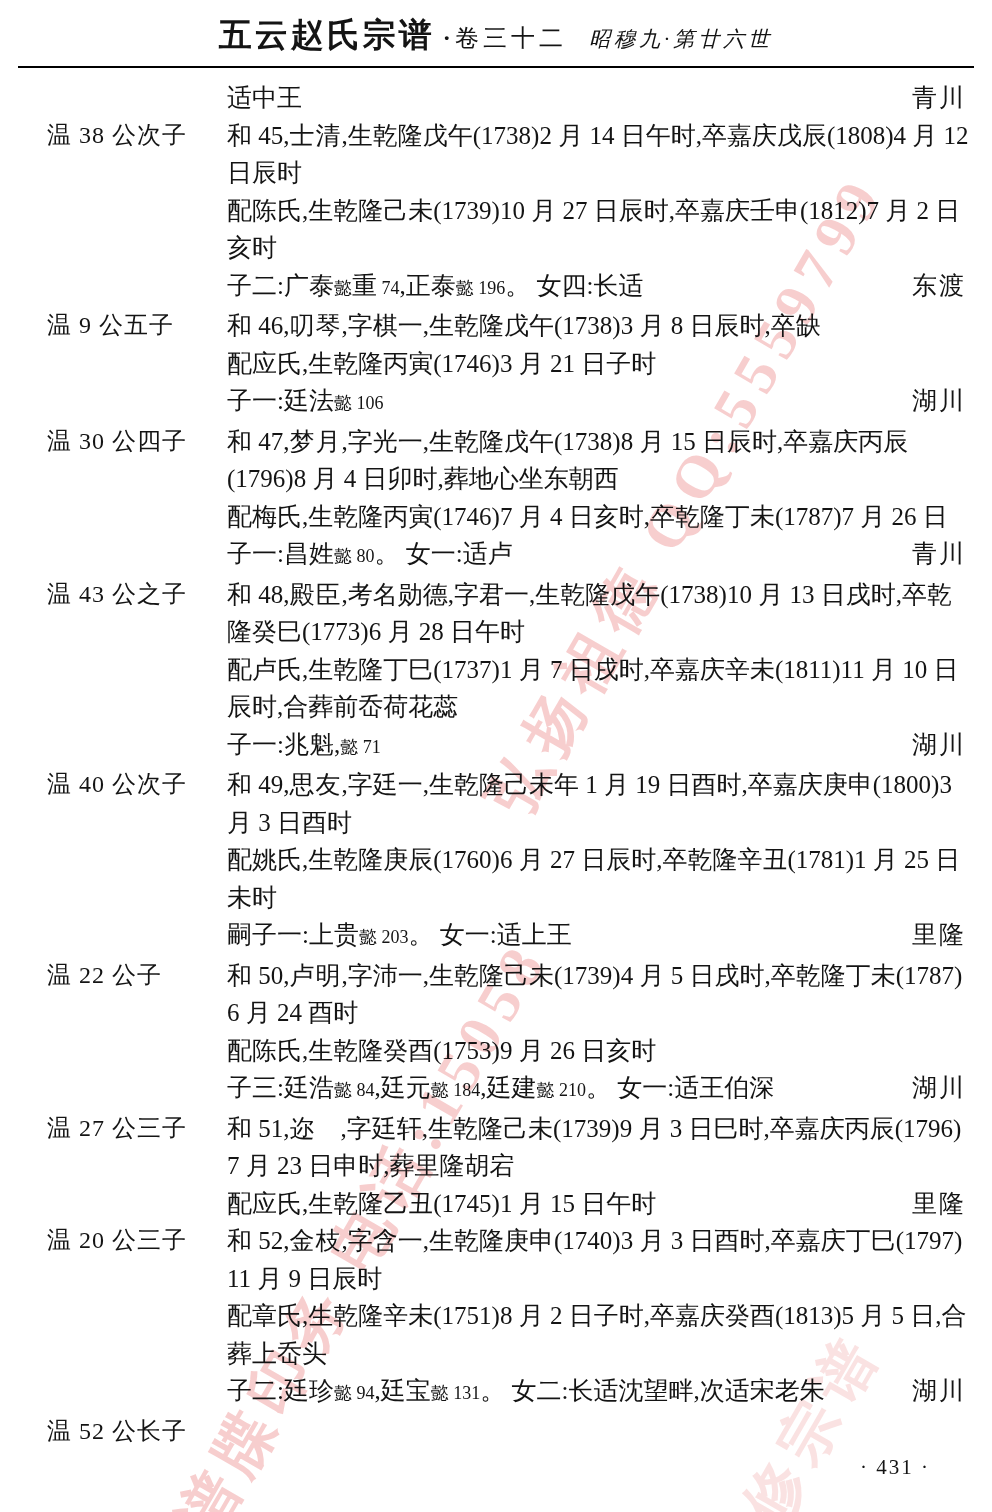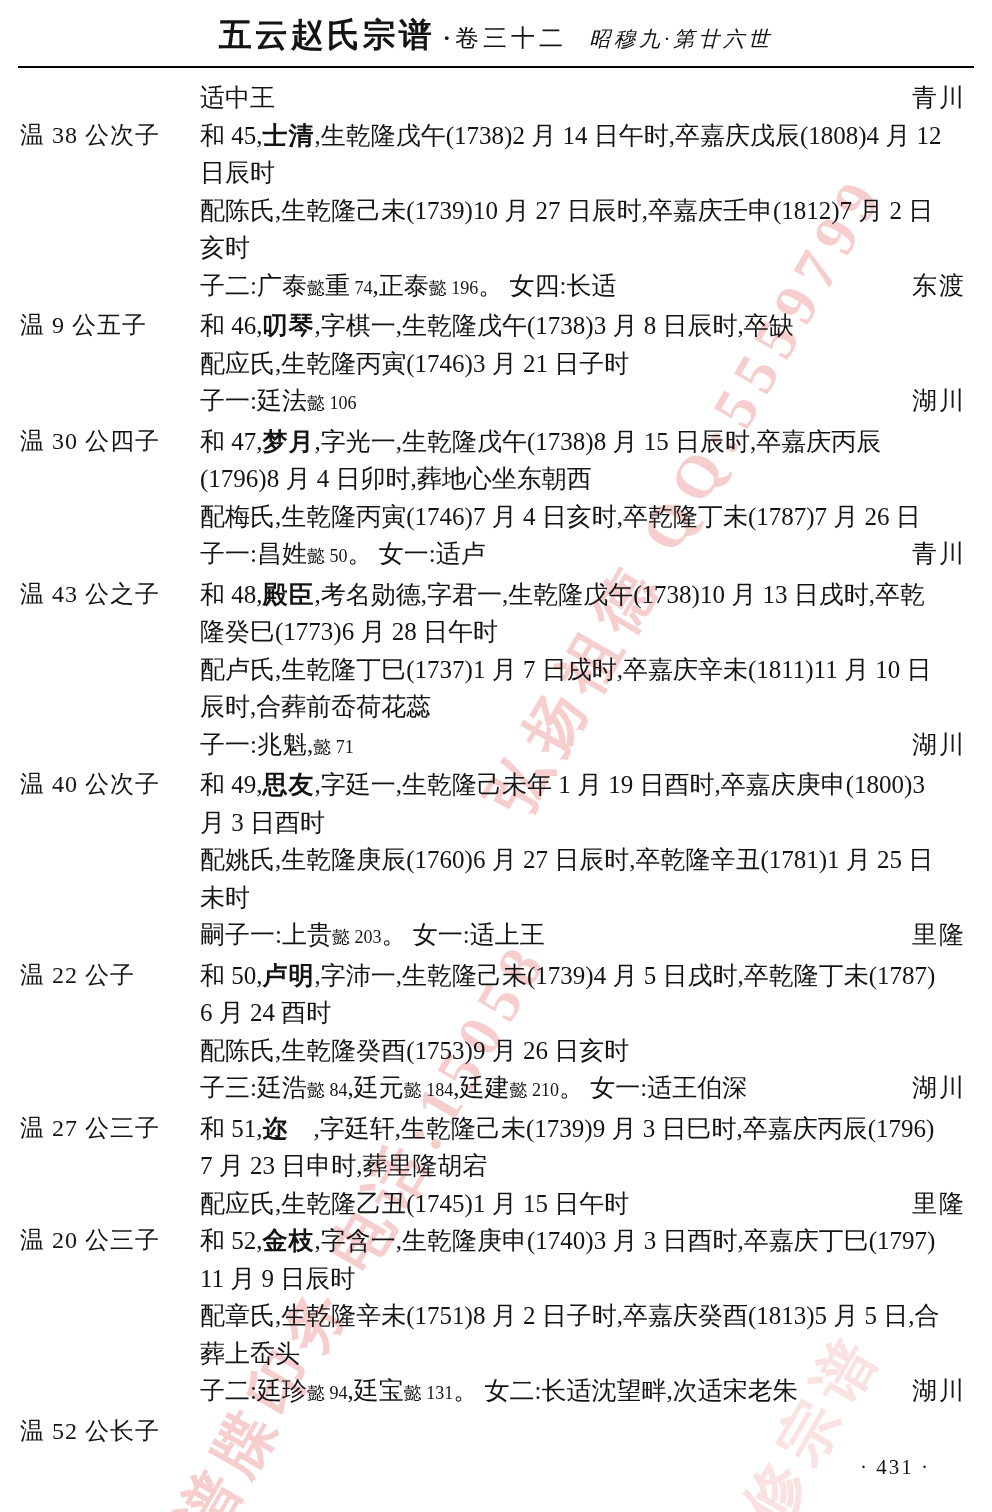--- a/index.html
+++ b/index.html
@@ -11,28 +11,28 @@
   }
   
   header{ text-align:center; padding-top:13px; white-space:nowrap; }
   .t-main{ font-size:33px; font-weight:bold; letter-spacing:3px; }
   .t-dot{ font-size:24px; font-weight:bold; margin:0 4px 0 8px; }
   .t-vol{ font-size:24px; letter-spacing:4px; }
   .t-sub{ font-size:21px; font-style:italic; margin-left:22px; letter-spacing:4px; }
   .rule{ border-top:2px solid #000; margin:8px 18px 0 18px; }
 
   
-  main{ padding:11px 26px 0 20px; position:relative; z-index:2; }
+  main{ padding:11px 26px 0 20px; position:relative; z-index:2;margin-left:27px; }
   .entry{ display:flex; align-items:flex-start; }
   .label{ flex:0 0 180px; width:180px; font-size:24px; line-height:37.5px; letter-spacing:1px; }
   .lines{ flex:1 1 auto; min-width:0; }
   .line{ display:flex; justify-content:space-between; align-items:baseline;
          font-size:25px; line-height:37.5px; white-space:nowrap; }
   .txt{ white-space:pre; }
-  .txt .b{ font-weight:bold; letter-spacing:1px; }
+  .txt .b{ font-weight:normal; letter-spacing:1px; }
   .txt .sm{ font-size:18px; }
   .place{ font-weight:normal; margin-left:14px; letter-spacing:2px; flex:0 0 auto; }
 
   
   footer{ position:absolute; right:62px; bottom:32px; font-size:21px; letter-spacing:2px; z-index:2; }
 
   
   .wm{
     position:absolute; z-index:1; pointer-events:none;
     font-size:60px; font-weight:bold; white-space:nowrap;
@@ -103,21 +103,21 @@
         <div class="line">
           <span class="txt"><span>和 47,</span><span class="b">梦月</span><span>,字光一,生乾隆戊午(1738)8 月 15 日辰时,卒嘉庆丙辰</span></span>
         </div>
         <div class="line">
           <span class="txt"><span>(1796)8 月 4 日卯时,葬地心坐东朝西</span></span>
         </div>
         <div class="line">
           <span class="txt"><span>配梅氏,生乾隆丙寅(1746)7 月 4 日亥时,卒乾隆丁未(1787)7 月 26 日</span></span>
         </div>
         <div class="line">
-          <span class="txt"><span>子一:昌姓</span><span class="sm">懿 50</span><span>。 女一:适卢</span></span>
+          <span class="txt"><span>子一:昌姓</span><span class="sm">懿 80</span><span>。 女一:适卢</span></span>
           <span class="place">青川</span>
         </div>
       </div>
     </section>
     <section class="entry">
       <div class="label">温 43 公之子</div>
       <div class="lines">
         <div class="line">
           <span class="txt"><span>和 48,</span><span class="b">殿臣</span><span>,考名勋德,字君一,生乾隆戊午(1738)10 月 13 日戌时,卒乾</span></span>
         </div>

